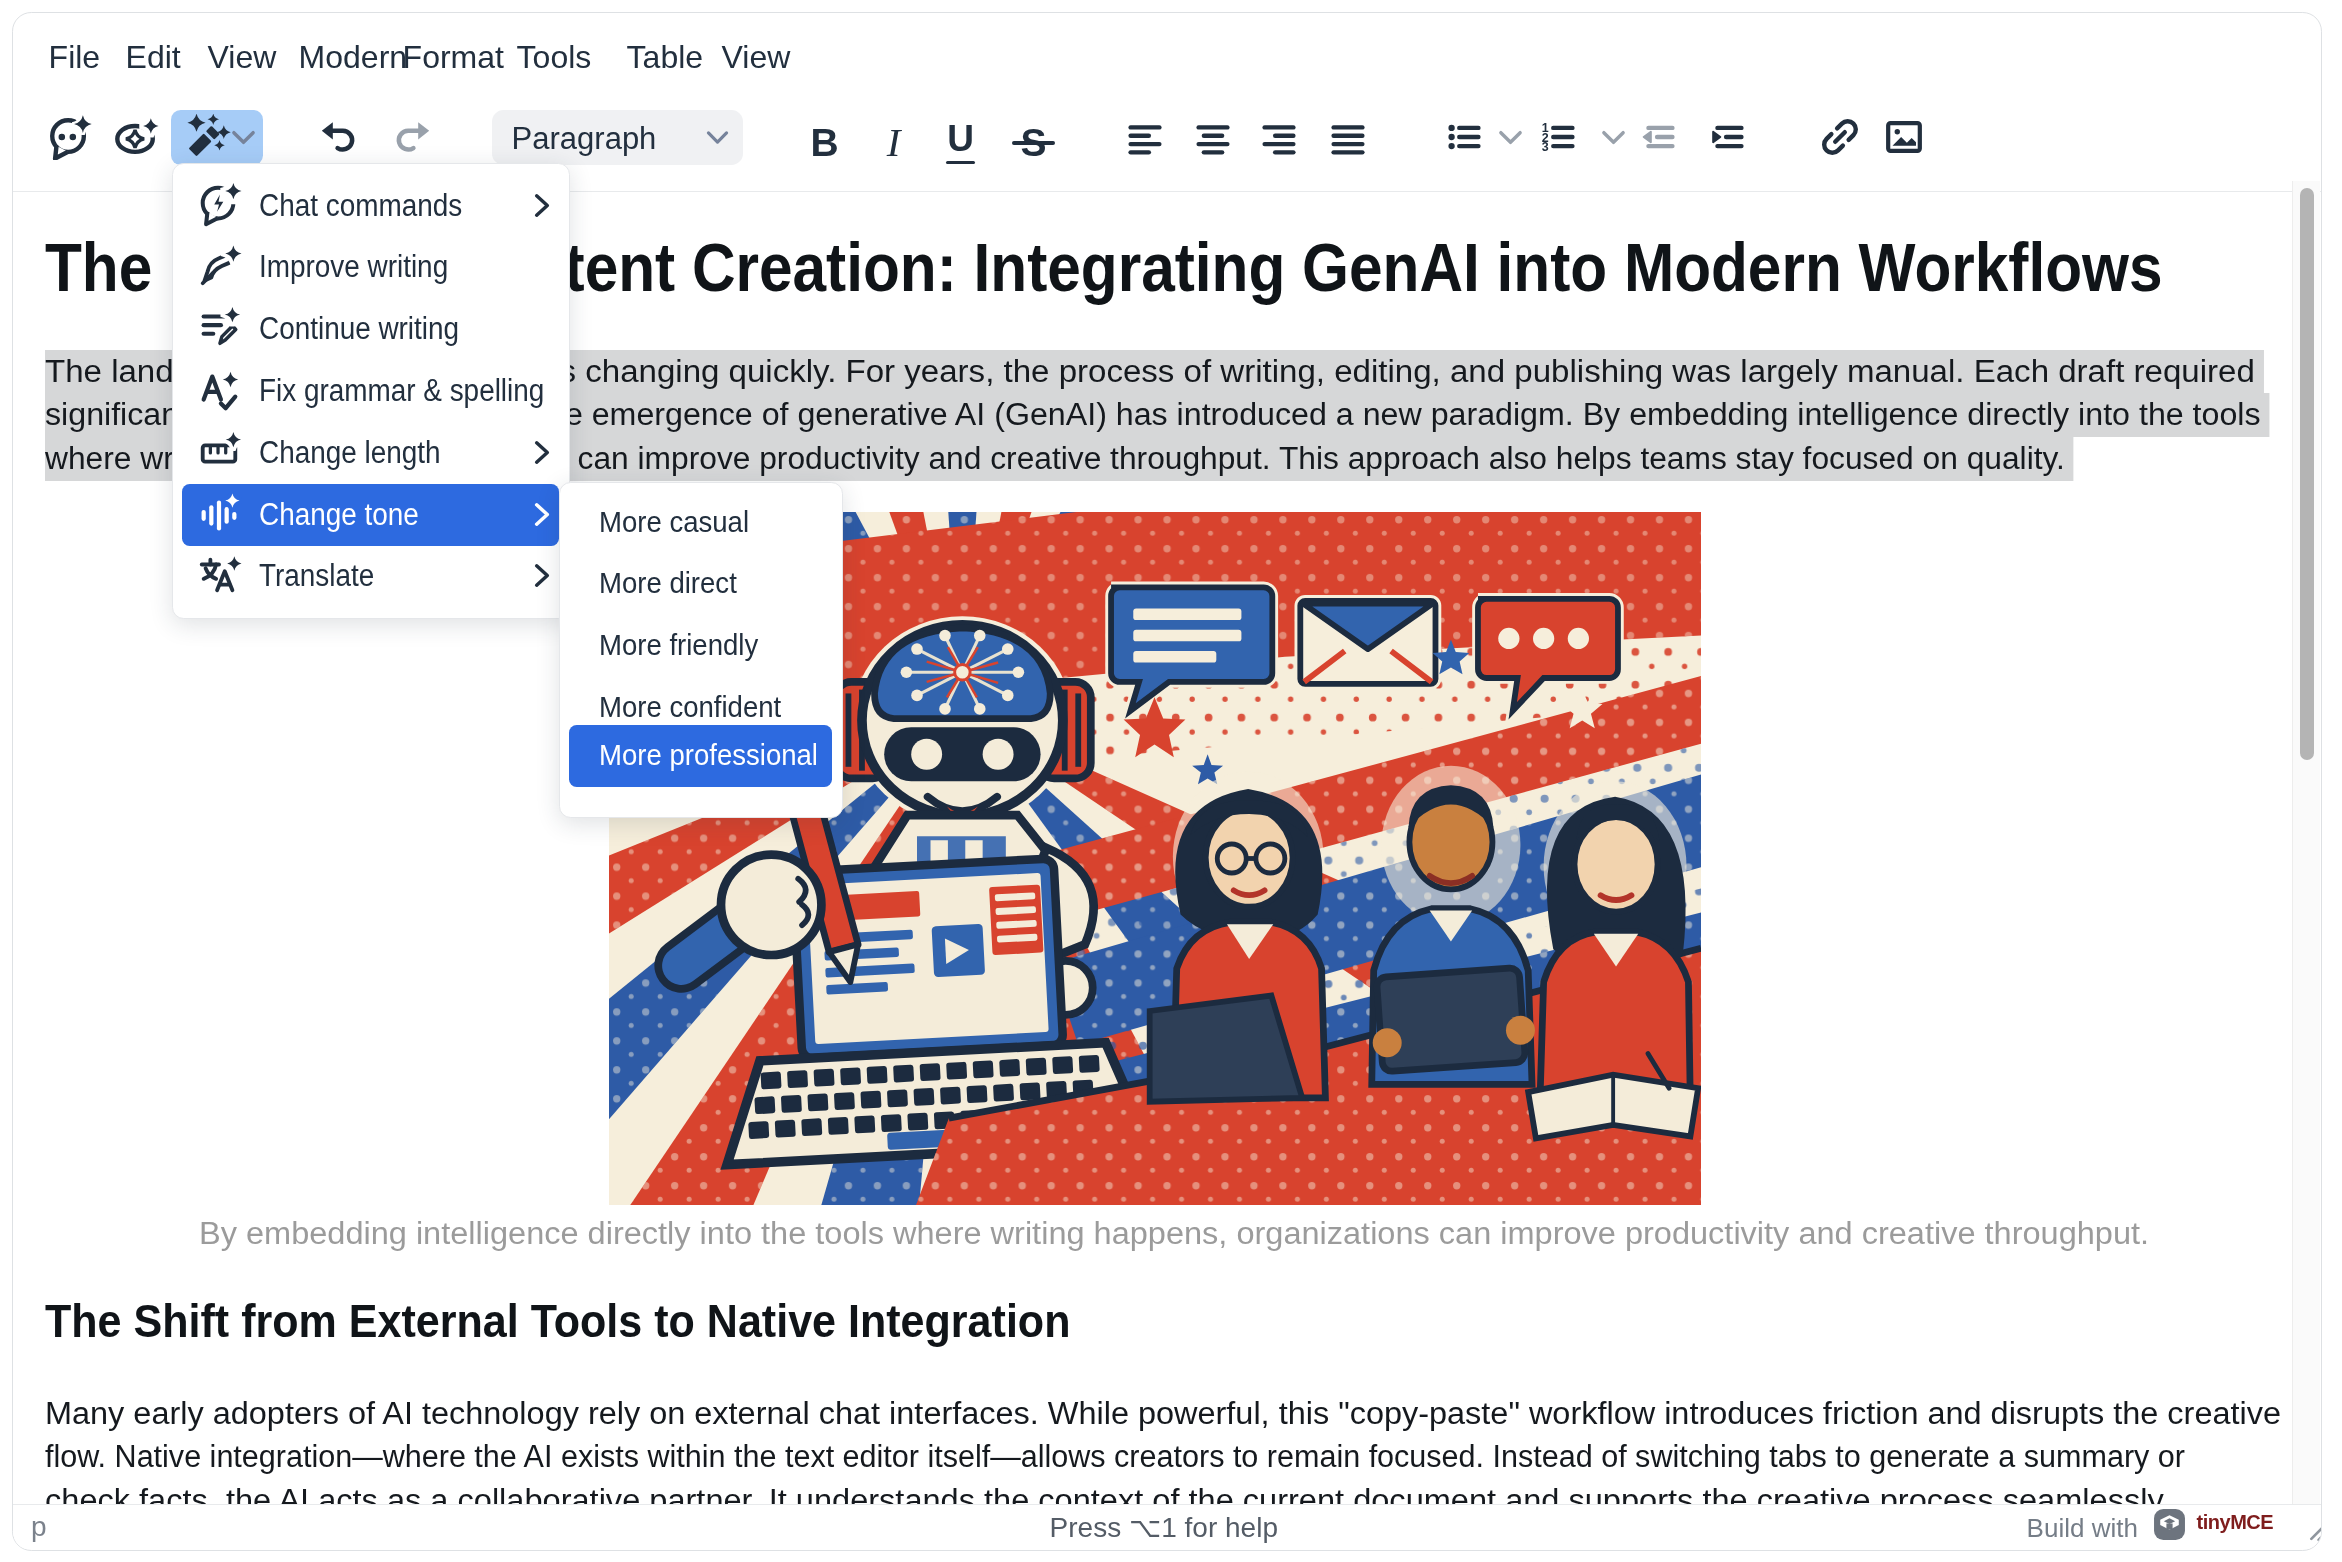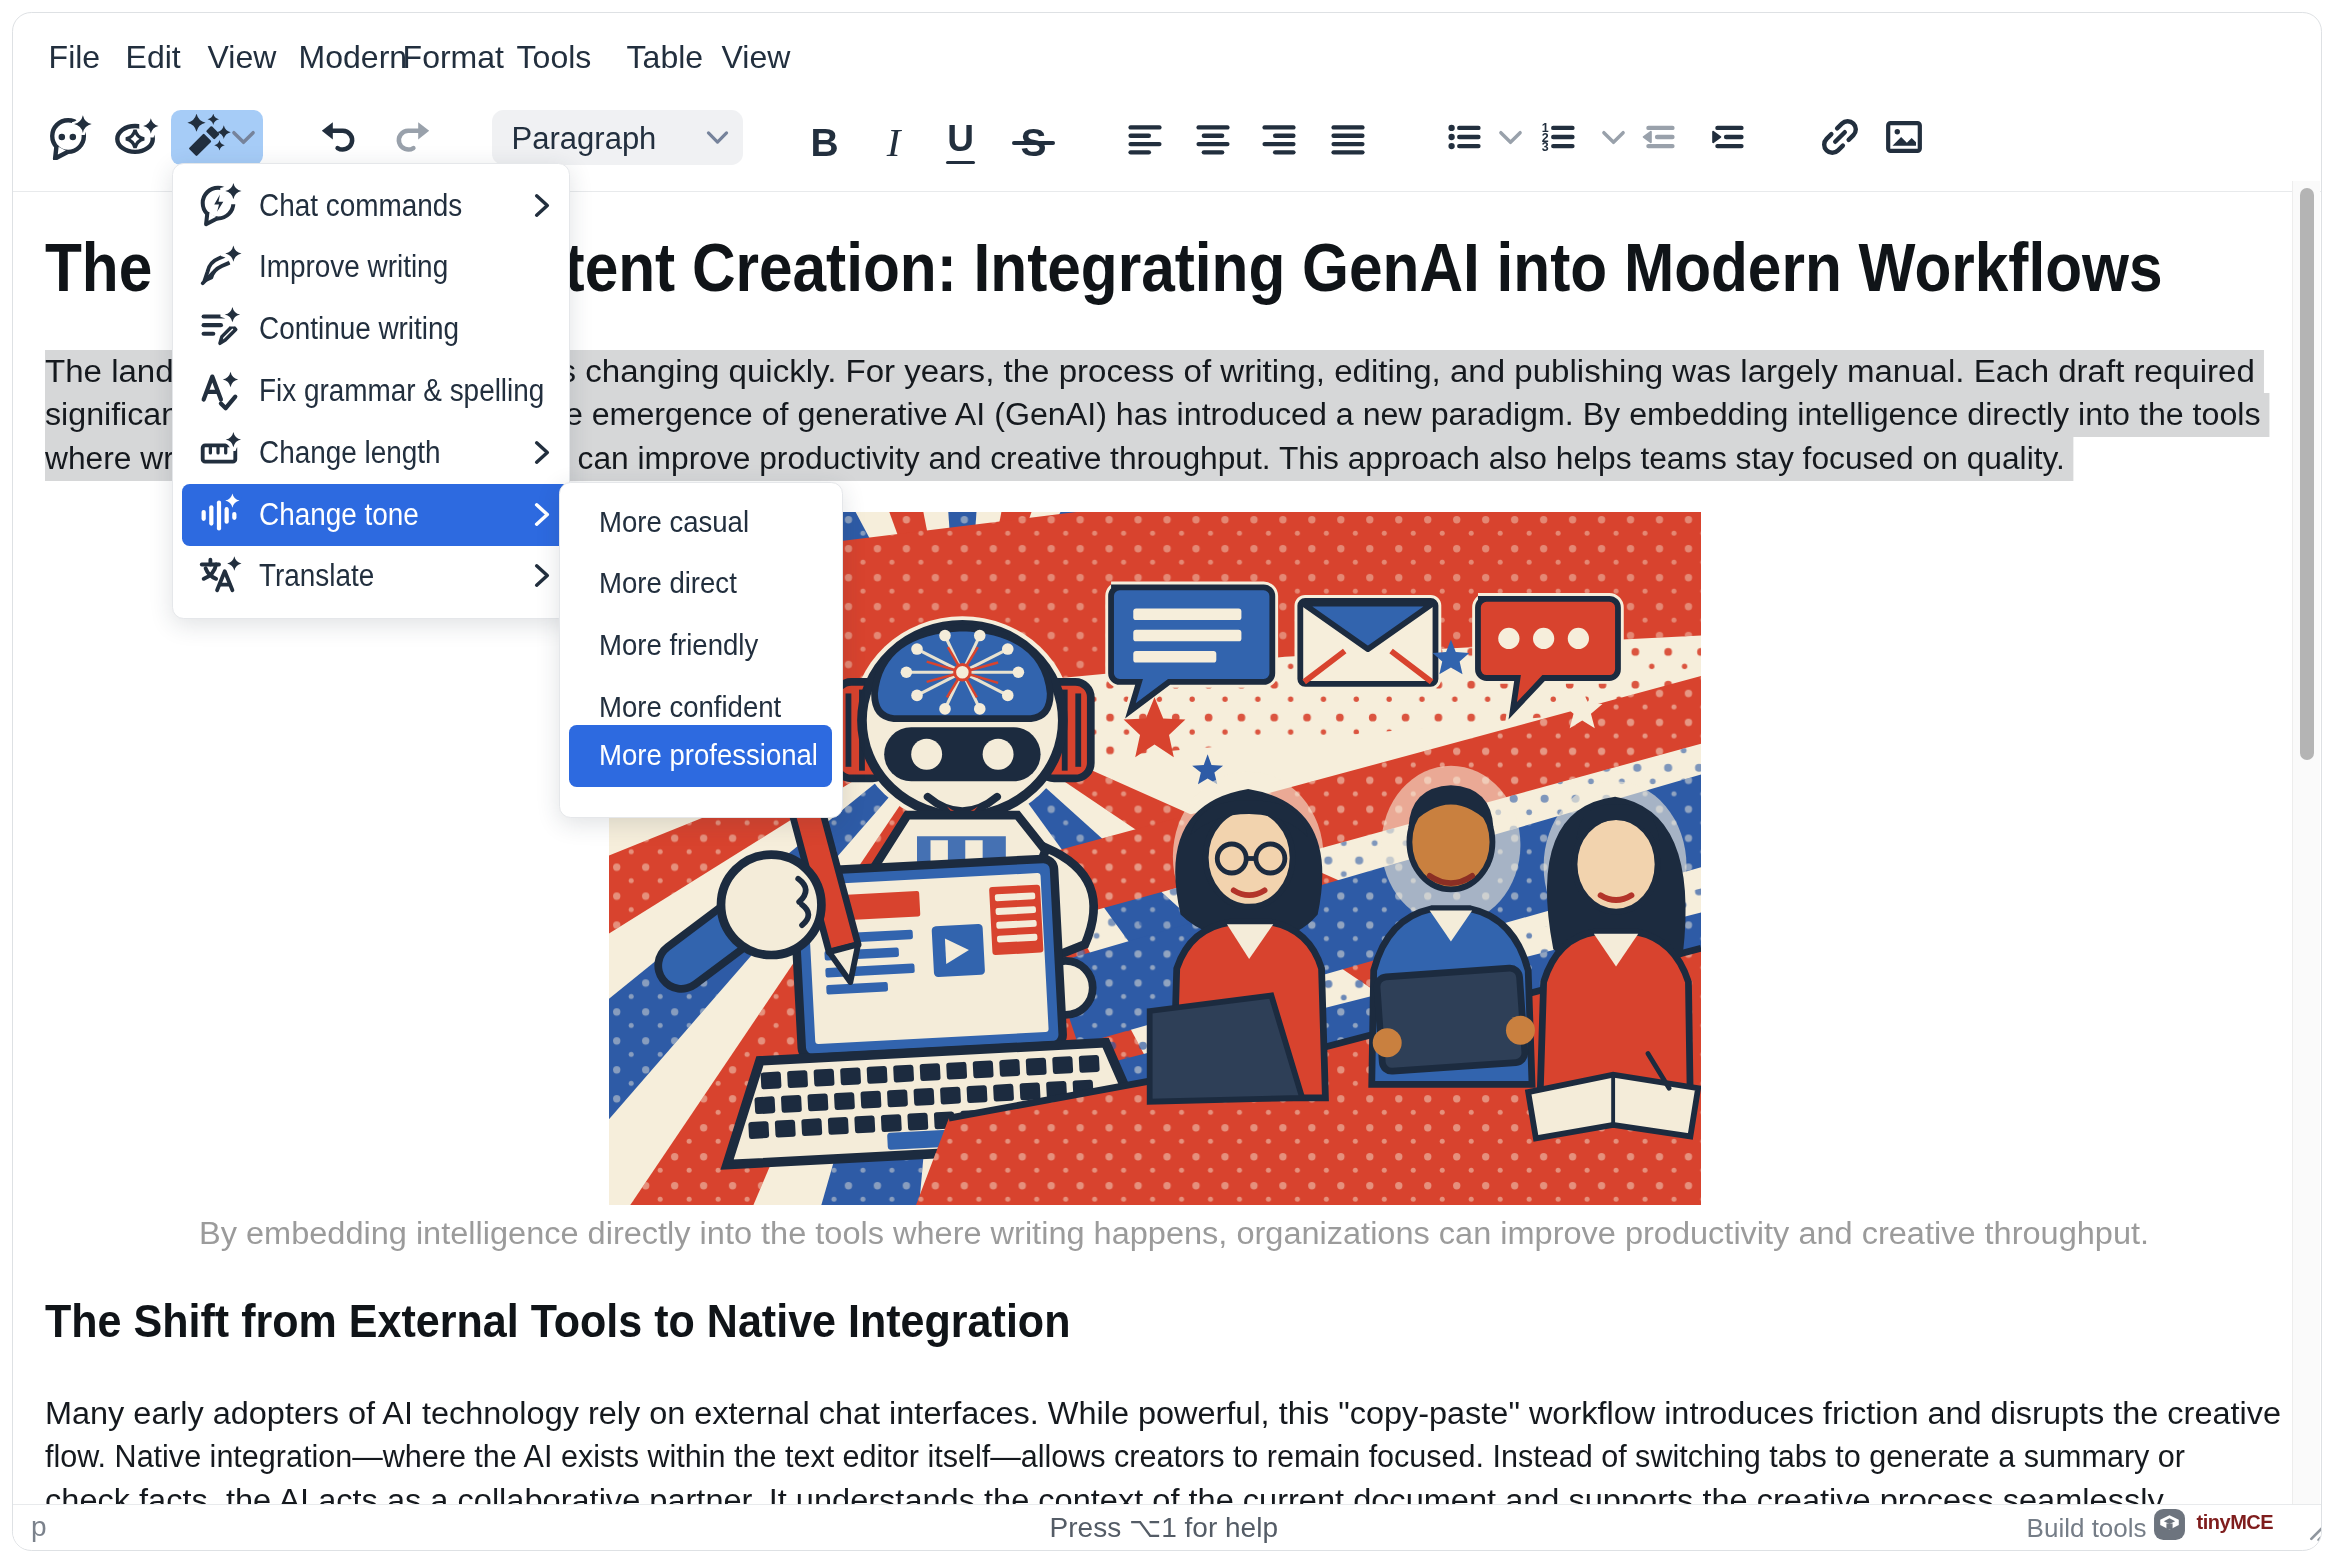--- a/index.html
+++ b/index.html
@@ -491,21 +491,21 @@
   <div class="line" style="left:32px;top:1379px;font-size:31px;line-height:43px;color:#15191e;transform:scaleX(1.0467);" id="p2l1">Many early adopters of AI technology rely on external chat interfaces. While powerful, this "copy-paste" workflow introduces friction and disrupts the creative</div>
   <div class="line" style="left:32px;top:1422px;font-size:31px;line-height:43px;color:#15191e;transform:scaleX(0.9849);" id="p2l2">flow. Native integration—where the AI exists within the text editor itself—allows creators to remain focused. Instead of switching tabs to generate a summary or</div>
   <div class="line" style="left:32px;top:1466px;font-size:31px;line-height:43px;color:#15191e;transform:scaleX(1.05);" id="p2l3">check facts, the AI acts as a collaborative partner. It understands the context of the current document and supports the creative process seamlessly.</div>
 
   <div id="scrolltrack"></div>
   <div id="scrollthumb"></div>
 
   <div id="statusbar">
     <div class="abs" style="left:18.3px;top:6.8px;font-size:28px;color:#7b828c;">p</div>
     <div class="abs" style="left:1037px;top:6.8px;font-size:28px;color:#545c66;">Press ⌥1 for help</div>
-    <div class="abs" style="left:2014px;top:8.7px;font-size:26px;color:#757d87;">Build tools</div>
+    <div class="abs" style="left:2014px;top:8.7px;font-size:26px;color:#757d87;">Build with</div>
     <div class="abs" style="left:2140px;top:3.9px;" id="mcelogo"><svg viewBox="0 0 32 32" width="33" height="33">
 <rect x="1" y="1" width="30" height="30" rx="9" fill="#6d747e"></rect>
 <path d="M16 7 L25 11.5 V16.5 L16 21 L7 16.5 V11.5 Z" fill="#fff"></path>
 <path d="M16 10 L21.5 12.8 L16 15.6 L10.5 12.8 Z" fill="#6d747e"></path>
 <rect x="13" y="15" width="6" height="6" fill="#6d747e"></rect>
 </svg></div>
     <div class="abs" style="left:2184px;top:6.8px;font-size:20px;font-weight:bold;color:#7f1d1d;letter-spacing:-0.5px;">tinyMCE</div>
     <div class="abs" style="left:2290px;top:13.5px;" id="resizer"><svg viewBox="0 0 24 24" width="25" height="25">
 <path d="M20 8 L8 20 M21 15 L15 21" stroke="#8f969e" stroke-width="2.6" stroke-linecap="round"></path>
 </svg></div>
@@ -568,21 +568,21 @@
               <line x1="31" y1="18" x2="31" y2="25"></line>
             </g>
 <use href="#sp" transform="translate(39,11) scale(1.15)" fill="#fff" stroke="#fff" stroke-width="4"></use>
 <use href="#sp" transform="translate(39,11) scale(0.8)" fill="#222f3e"></use>
 </svg></span>
         <span class="txt">Change length</span>
         <span class="chev"><svg viewBox="0 0 32 32" width="31" height="31">
             <path d="M11 6 L22 16 L11 26" fill="none" stroke="#222f3e" stroke-width="3.6" stroke-linecap="round" stroke-linejoin="round"></path>
           </svg></span>
       </div>
-    <div class="mitem blue" style="top:320px;padding-left:32px;">
+    <div class="mitem blue" style="top:320px;">
         <span class="ic"><svg viewBox="0 0 48 48" width="46" height="46">
 <g stroke="#ffffff" stroke-width="4.4" stroke-linecap="round">
 <line x1="8" y1="22" x2="8" y2="29"></line>
               <line x1="16" y1="17" x2="16" y2="34"></line>
 <line x1="24" y1="12" x2="24" y2="39"></line>
               <line x1="32" y1="19" x2="32" y2="32"></line>
 <line x1="40" y1="24" x2="40" y2="28"></line>
             </g>
 <use href="#sp" transform="translate(38,10) scale(1.1)" fill="#2d6ae0" stroke="#2d6ae0" stroke-width="4"></use>
 <use href="#sp" transform="translate(38,10) scale(0.75)" fill="#ffffff"></use>

